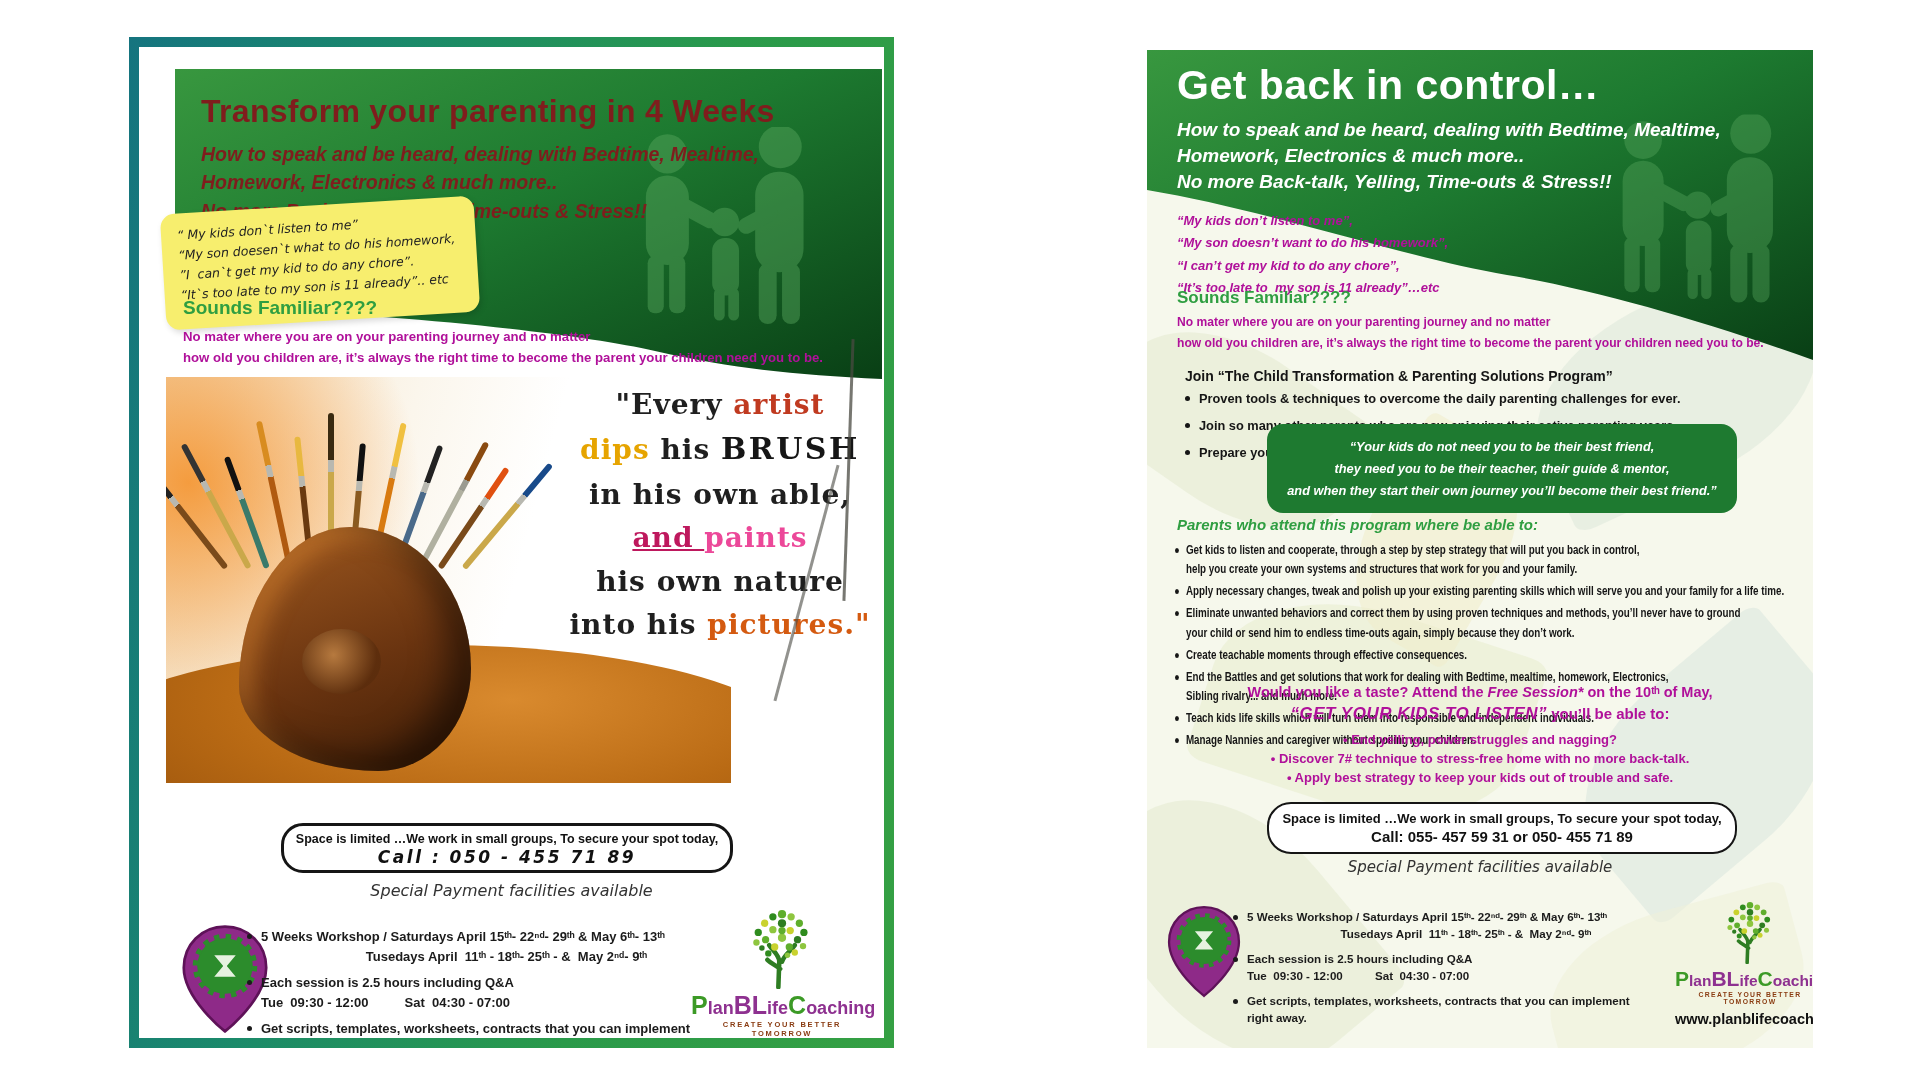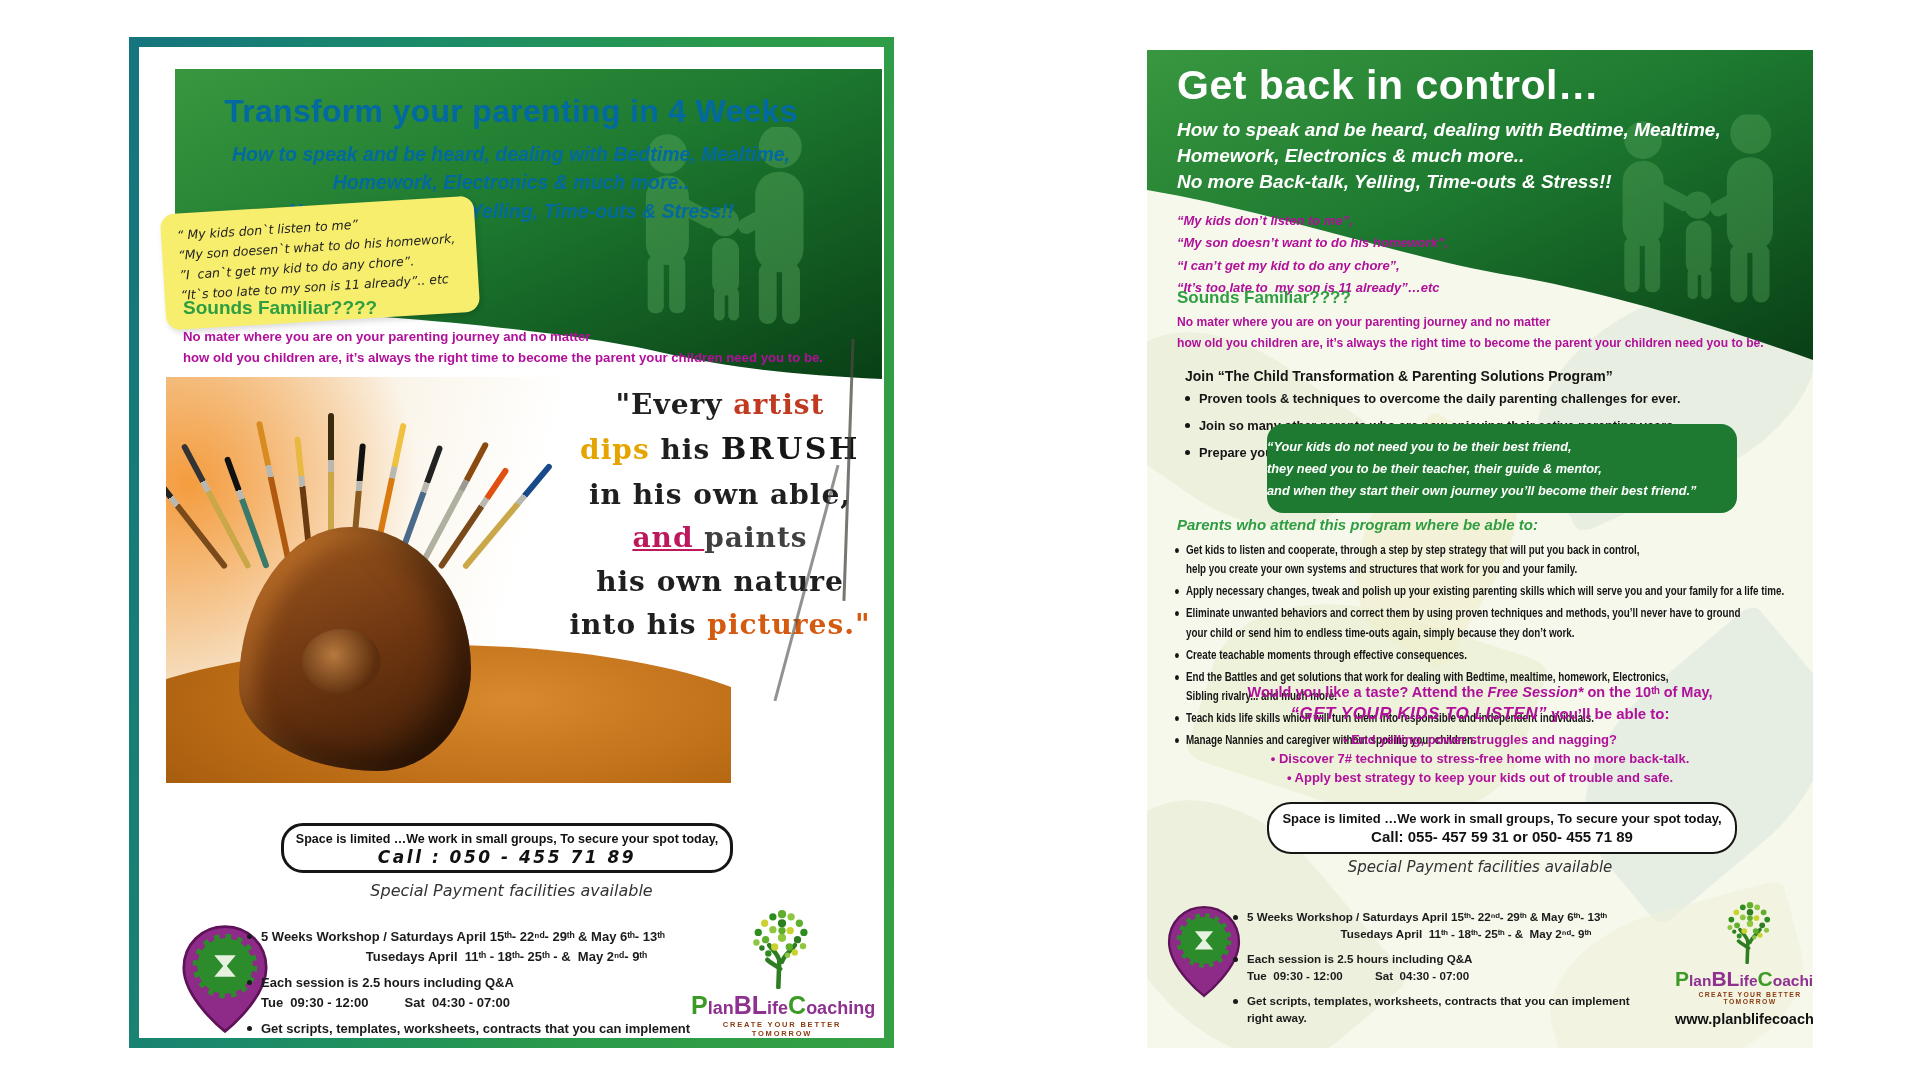--- a/index.html
+++ b/index.html
@@ -8,21 +8,21 @@
          font-family:"Liberation Sans",sans-serif;color:#1b1b1b;}
 
   
   .flyer-l{position:absolute;left:129px;top:37px;width:765px;height:1011px;
            background:linear-gradient(100deg,#15747f 0%,#1b8a6a 30%,#2a9a4a 65%,#35a043 100%);
            padding:10px;}
   .lf-inner{position:relative;width:745px;height:991px;background:#fff;overflow:hidden;}
   .lf-inner>*{position:absolute;}
   .lf-header-svg{left:36px;top:22px;width:707px;height:320px;}
   .fam-l{left:480px;top:80px;width:215px;height:215px;opacity:.45;}
-  .lf-head{left:62px;top:46px;width:620px;color:#0369a1;text-align:center;}
+  .lf-head{left:62px;top:46px;width:620px;color:#7f1d1d;}
   .lf-title{font-size:32px;font-weight:bold;letter-spacing:.3px;}
   .subs{margin-top:10px;}
   .subs .tline{font-style:italic;font-size:19.5px;line-height:1.45;font-weight:bold;}
   .sticky{left:24px;top:158px;width:314px;height:116px;background:var(--sticky_yellow);
           border-radius:14px;transform:rotate(-3.5deg);padding:12px 8px 0 16px;
           font-family:"DejaVu Sans",sans-serif;font-style:italic;font-size:12.5px;
           color:#222;line-height:1.6;box-shadow:2px 3px 6px rgba(0,0,0,.15);}
   .sounds{left:44px;top:250px;font-size:19px;font-weight:bold;color:var(--green_heading);}
   .nomatter{left:44px;top:279px;font-size:13.2px;font-weight:bold;color:var(--magenta);line-height:1.6;}
 
@@ -84,21 +84,21 @@
   .rt-head .subs .tline{font-size:19px;line-height:1.38;}
   .quotes-r{left:30px;top:160px;font-size:13px;font-weight:bold;font-style:italic;
             color:var(--magenta);line-height:1.72;}
   .sounds-r{left:30px;top:238px;font-size:17px;font-weight:bold;color:var(--green_heading);}
   .nomatter-r{left:30px;top:262px;width:690px;font-size:13px;font-weight:bold;color:var(--magenta);
               line-height:1.6;transform:scaleX(.93);transform-origin:left top;}
   .join{left:38px;top:318px;width:600px;color:#151515;}
   .join-title{font-size:14px;font-weight:bold;margin-bottom:5px;}
   .join .bl{font-size:12.8px;font-weight:bold;line-height:1.55;}
   .greenbox{left:120px;top:374px;width:470px;background:var(--box_green);border-radius:16px;
-            padding:12px 0;color:#fff;font-size:12.8px;font-weight:bold;
+            padding:12px 17px;text-align:center;color:#fff;font-size:12.8px;font-weight:bold;
             font-style:italic;line-height:1.7;}
   .parents{left:30px;top:466px;font-size:15px;font-weight:bold;font-style:italic;color:var(--green_heading);}
   .abilities{left:28px;top:488px;width:800px;transform:scaleX(.78);transform-origin:left top;
              font-size:12.6px;font-weight:bold;color:#161616;line-height:1.52;}
   .abilities .bl.first{margin-top:3px;}
   .taste{left:33px;top:634px;width:600px;text-align:center;color:var(--magenta);font-weight:bold;}
   .taste .t1{font-size:14.5px;}
   .taste .t2{font-size:15px;margin:4px 0 8px;}
   .taste .caps{font-size:17px;font-style:italic;letter-spacing:.5px;}
   .taste .fs{font-style:italic;}
@@ -231,21 +231,21 @@
           <div class="brush" style="left:83%;height:135px;transform:rotate(40deg);background:linear-gradient(to top,#caa84a 62%,#b8b8b0 62%,#b8b8b0 70%,#184a8a 70%);"></div>
         </div>
         <div class="vase"></div>
         <div class="knot"></div>
       </div>
 
       <div class="aq">
           <div class="sline"><span style="color: rgb(31, 31, 31);">"Every </span><span style="color: rgb(192, 58, 32);">artist</span></div>
           <div class="sline"><span style="color: rgb(230, 164, 0);">dips</span><span style="color: rgb(31, 31, 31);"> his </span><span class="brush" style="color: rgb(22, 22, 22);">BRUSH</span></div>
           <div class="sline"><span style="color: rgb(31, 31, 31);">in his own able,</span></div>
-          <div class="sline"><span style="color: #be185d; text-decoration: underline;">and </span><span style="color: #404040;">paints</span></div>
+          <div class="sline"><span style="color: #be185d; text-decoration: underline;">and </span><span style="color: #ec4899;">paints</span></div>
           <div class="sline"><span style="color: rgb(31, 31, 31);">his own nature</span></div>
           <div class="sline"><span style="color: rgb(31, 31, 31);">into his </span><span style="color: rgb(212, 90, 16);">pictures."</span></div>
         </div>
       <div class="winline w1"></div>
       <div class="winline w2"></div>
 
       <div class="callbox">
         <div class="cb1">Space is limited …We work in small groups, To secure your spot today,</div>
         <div class="cb2">Call : 050 - 455 71 89</div>
       </div>

